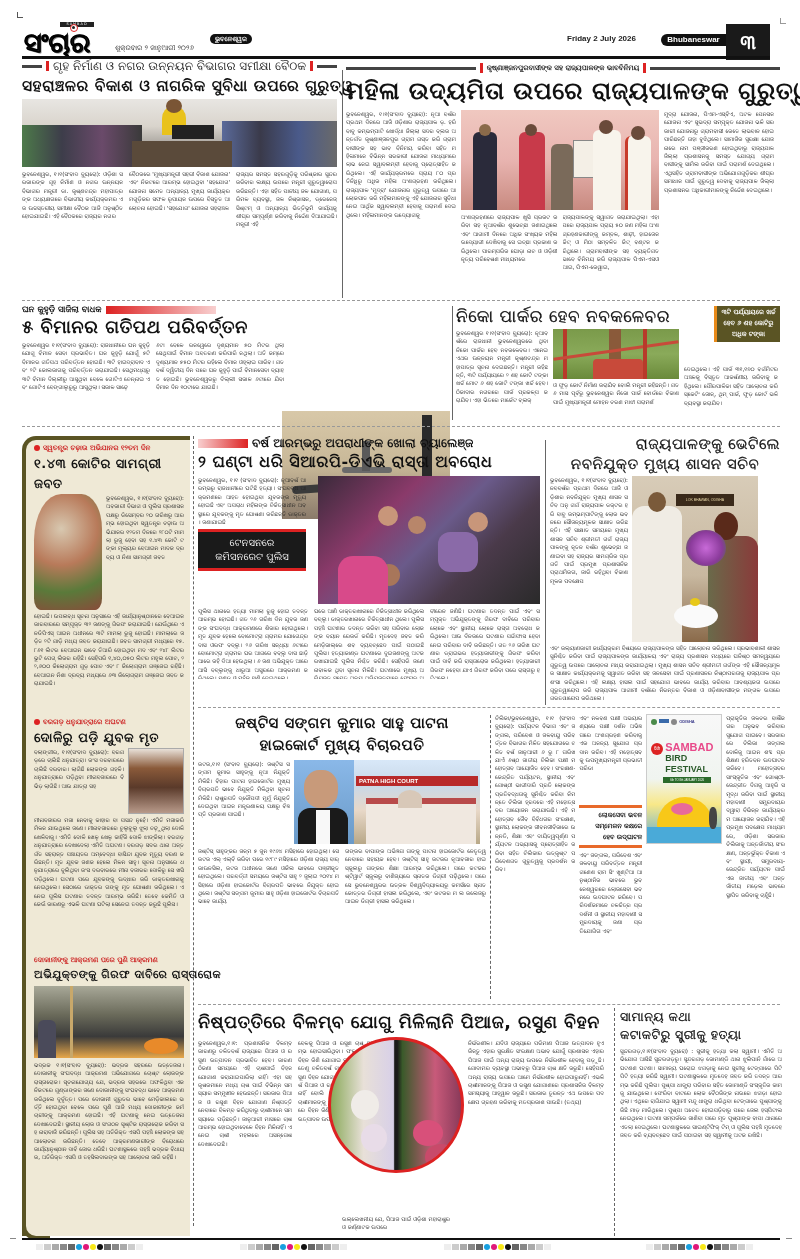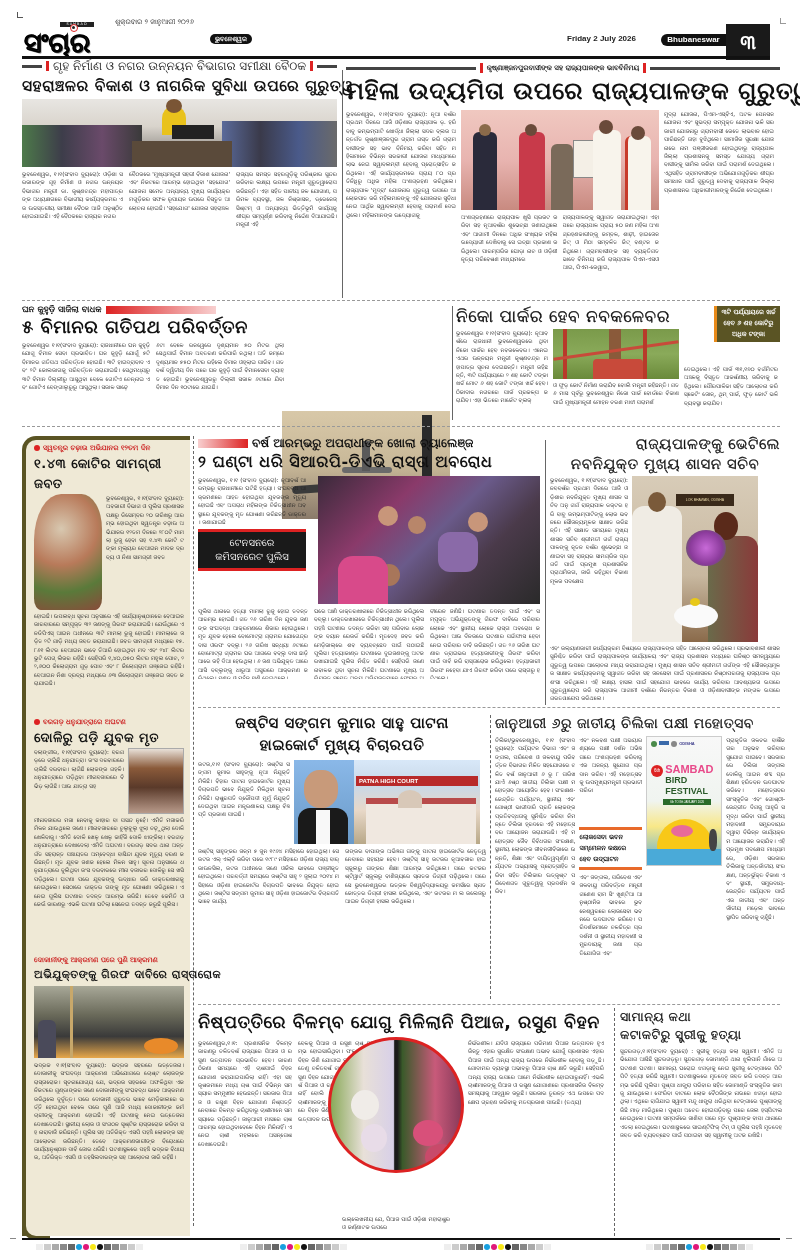--- a/index.html
+++ b/index.html
@@ -22,21 +22,21 @@
 <header class="abs" style="left:22px;top:12px;width:758px;height:46px">
   <div class="abs" style="left:-5px;top:0;width:6px;height:6px;border-left:1px solid #555;border-bottom:1px solid #555"></div>
   <div class="abs" style="left:758px;top:6px;width:6px;height:6px;border-left:1px solid #999;border-bottom:1px solid #999"></div>
   <div class="abs" style="left:0;top:10px;width:92px;height:36px">
     <div class="abs" style="left:38px;top:0;width:34px;height:5px;background:#222;color:#fff;font-size:3.5px;text-align:center;line-height:5px;letter-spacing:1px">SAMBAD</div>
     <div class="abs" style="left:48px;top:2px;width:8px;height:8px;border-radius:50%;border:1.5px solid #d22;background:#fff">
         <div style="width:3px;height:3px;border-radius:50%;background:#222;margin:1px"></div>
       </div>
     <div class="abs" style="left:2px;top:6px;font-size:27px;font-weight:bold;color:#222;line-height:30px;-webkit-text-stroke:0.6px #000;text-shadow:1px 1px 0 #888">ସଂଚାର</div>
   </div>
-  <div class="abs" style="left:93px;top:6px;font-size:7px;color:#222">ଶୁକ୍ରବାର ୨ ଜାନୁଆରୀ ୨୦୨୬</div>
+  <div class="abs" style="left:93px;top:32px;font-size:7px;color:#222">ଶୁକ୍ରବାର ୨ ଜାନୁଆରୀ ୨୦୨୬</div>
   <div class="abs" style="left:188px;top:22px;padding:1px 5px;background:#111;color:#fff;font-size:6.5px;border-radius:6px;font-weight:bold">ଭୁବନେଶ୍ୱର</div>
   <div class="abs" style="left:545px;top:22px;font-size:8px;color:#222;font-family:'Liberation Sans',sans-serif;font-weight:bold">Friday 2 July 2026</div>
   <div class="abs" style="left:639px;top:22px;width:65px;height:12px;background:#111;color:#fff;font-size:8px;font-family:'Liberation Sans',sans-serif;font-weight:bold;border-radius:7px 0 0 7px;text-align:center;line-height:12px">Bhubaneswar</div>
   <div class="abs" style="left:704px;top:12px;width:44px;height:36px;background:#1a1a1a;color:#fff;font-size:20px;text-align:center;line-height:36px;font-weight:bold">୩</div>
   <div class="abs" style="left:0;top:44px;width:748px;height:3px;background:#111"></div>
 </header>
 
 <article class="abs" style="left:22px;top:60px;width:315px;height:240px">
   <div class="kicker-bar" style="height:12px">
     <div class="line"></div>
@@ -256,26 +256,25 @@
   </div>
   <div style="display:flex;gap:6px;margin-top:3px">
     <p class="body-text" style="flex:1;height:90px;overflow:hidden">ଜଷ୍ଟିସ୍ ସାହୁଙ୍କର ଜନ୍ମ ୫ ଜୁନ ୧୯୬୪ ମସିହାରେ ହୋଇଥିଲା। ସେ କଟକ ଏଲ୍ ଏଲ୍‌ବି କରିବା ପରେ ୧୯୮୯ ମସିହାରେ ଓଡ଼ିଶା ରାଜ୍ୟ ବାର୍ କାଉନସିଲ, କଟକ ଅଧୀନରେ ଜଣେ ଓକିଲ ଭାବରେ ପଞ୍ଜୀକୃତ ହୋଇଥିଲେ। ପରବର୍ତ୍ତୀ ସମୟରେ ଜଷ୍ଟିସ ସାହୁ ୨ ଜୁଲାଇ ୨୦୧୪ ମସିହାରେ ଓଡ଼ିଶା ହାଇକୋର୍ଟର ବିଚାରପତି ଭାବରେ ନିଯୁକ୍ତ ହୋଇଥିଲେ। ଜଷ୍ଟିସ ସଙ୍ଗମ କୁମାର ସାହୁ ଓଡ଼ିଶା ହାଇକୋର୍ଟର ବିଚାରପତି ଭାବେ କାର୍ଯ୍ୟ</p>
     <p class="body-text" style="flex:1;height:90px;overflow:hidden">ତାଙ୍କର ବାପାଙ୍କ ଅଭିଜ୍ଞତା ତାଙ୍କୁ ପାଟନା ହାଇକୋର୍ଟର ନେତୃତ୍ୱ ନେବାରେ ସହାୟକ ହେବ। ଜଷ୍ଟିସ୍ ସାହୁ କଟକର ନୂଆବଜାର ହାଇସ୍କୁଲରୁ ତାଙ୍କର ଶିକ୍ଷା ଆରମ୍ଭ କରିଥିଲେ। ପରେ କଟକର ଷ୍ଟିୱାର୍ଟ ସ୍କୁଲରୁ ବାଣିଜ୍ୟରେ ସ୍ନାତକ ଡିଗ୍ରୀ ପଢ଼ିଥିଲେ। ପରେ ସେ ଭୁବନେଶ୍ୱରର ଉତ୍କଳ ବିଶ୍ୱବିଦ୍ୟାଳୟରୁ କମର୍ସରେ ସ୍ନାତକୋତ୍ତର ଡିଗ୍ରୀ ହାସଲ କରିଥିଲେ, ଏବଂ କଟକର ମ ଲ କଲେଜରୁ ଆଇନ ଡିଗ୍ରୀ ହାସଲ କରିଥିଲେ।</p>
   </div>
 </article>
 
 <div class="abs" style="left:490px;top:715px;width:0;height:284px;border-left:1px dashed #666"></div>
 
 <article class="abs" style="left:495px;top:712px;width:290px;height:290px">
-  <h2 class="hl" style="font-size:14px;line-height:22px;white-space:nowrap;font-weight:normal;-webkit-text-stroke:0.3px #111">ଜାନୁଆରୀ ୬ରୁ ଜାତୀୟ ଚିଲିକା ପକ୍ଷୀ ମହୋତ୍ସବ</h2>
   <div style="display:flex;gap:4px;margin-top:2px">
     <p class="body-text" style="width:82px;height:264px;overflow:hidden">ଚିଲିକା/ଭୁବନେଶ୍ୱର, ୧।୧ (ସଂବାଦ ବ୍ୟୁରୋ): ପର୍ଯ୍ୟଟନ ବିଭାଗ ଏବଂ ଜଙ୍ଗଲ, ପରିବେଶ ଓ ଜଳବାୟୁ ପରିବର୍ତ୍ତନ ବିଭାଗର ମିଳିତ ସହଯୋଗରେ ଚଳିତ ବର୍ଷ ଜାନୁଆରୀ ୬ ରୁ ୮ ତାରିଖ ଯାଏଁ ୬ଷ୍ଠ ଜାତୀୟ ଚିଲିକା ପକ୍ଷୀ ମହୋତ୍ସବ ଆୟୋଜିତ ହେବ। ସଂରକ୍ଷଣ-କେନ୍ଦ୍ରିତ ପର୍ଯ୍ୟଟନ, ସ୍ଥାନୀୟ ଏବଂ ଗୋଷ୍ଠୀ ଭାଗୀଦାରି ପ୍ରତି ଲୋକଙ୍କ ପ୍ରତିବଦ୍ଧତାକୁ ସୁନିଶ୍ଚିତ କରିବା ନିମନ୍ତେ ଚିଲିକା ହ୍ରଦରେ ଏହି ମହୋତ୍ସବର ଆୟୋଜନ କରାଯାଉଛି। ଏହି ମହୋତ୍ସବ ଜୈବ ବିବିଧତାର ସଂରକ୍ଷଣ, ସ୍ଥାନୀୟ ଲୋକଙ୍କ ଜୀବନଜୀବିକାରେ ଉନ୍ନତି, ଶିକ୍ଷା ଏବଂ ଦାୟିତ୍ୱପୂର୍ଣ୍ଣ ପର୍ଯ୍ୟଟନ ଅଭ୍ୟାସକୁ ପ୍ରୋତ୍ସାହିତ କରିବା ସହିତ ଚିଲିକାର ଉତ୍କୃଷ୍ଟ ପରିବେଶଗତ ଗୁରୁତ୍ୱକୁ ପ୍ରଦର୍ଶନ କରିବ।</p>
     <div style="width:64px">
       <p class="body-text" style="height:88px;overflow:hidden">ଏବଂ ନଳବଣ ପକ୍ଷୀ ଅଭୟାରଣ୍ୟରେ ପକ୍ଷୀ ଦର୍ଶନ ଅଭିଜ୍ଞତାରେ ଅଂଶଗ୍ରହଣ କରିବାକୁ ଏକ ଅନନ୍ୟ ସୁଯୋଗ ପ୍ରଦାନ କରିବ। ଏହି ମହୋତ୍ସବକୁ ଉପମୁଖ୍ୟମନ୍ତ୍ରୀ ପ୍ରଭାତୀ ପରିଡା</p>
-      <div style="margin-top:3px;border-top:3px solid #e86a2a;border-bottom:3px solid #e86a2a;text-align:left;padding:2px 0">
+      <div style="margin-top:3px;border-top:3px solid #e86a2a;border-bottom:3px solid #e86a2a;text-align:right;padding:2px 0">
         <div style="font-size:6.5px;font-weight:bold;line-height:11px">ଲୋକସେବା ଭବନ</div>
         <div style="font-size:6.5px;font-weight:bold;line-height:11px">ସମ୍ମେଳନ କକ୍ଷରେ</div>
         <div style="font-size:6.5px;font-weight:bold;line-height:11px">ହେବ ଉଦ୍‌ଘାଟନ</div>
       </div>
       <p class="body-text" style="height:118px;overflow:hidden;margin-top:3px">ଏବଂ ଜଙ୍ଗଲ, ପରିବେଶ ଏବଂ ଜଳବାୟୁ ପରିବର୍ତ୍ତନ ମନ୍ତ୍ରୀ ଗଣେଶ ରାମ ସିଂ ଖୁଣ୍ଟିଆ ଆନୁଷ୍ଠାନିକ ଭାବରେ ଭୁବନେଶ୍ୱରରେ ଲୋକସେବା ଭବନରେ ଉଦଘାଟନ କରିବେ। ପରିଦର୍ଶକମାନେ ଚଳଚ୍ଚିତ୍ର ପ୍ରଦର୍ଶନୀ ଓ ସ୍ଥାନୀୟ ମହାବାଣୀ ସମ୍ପ୍ରଦାୟକୁ ଜଣା ପ୍ରତିଯୋଗିତା ଏବଂ</p>
     </div>
     <div style="width:76px">
       <div style="width:76px;height:130px;background:linear-gradient(180deg,#f8f8f8 0%,#f0f4f0 50%,#f8e888 70%,#5aaad8 100%);border:1px solid #ccc;position:relative;overflow:hidden">
         <div class="abs" style="left:4px;top:4px;display:flex;gap:2px">
           <span style="width:6px;height:6px;border-radius:50%;background:#4a8a4a;display:inline-block"></span>

